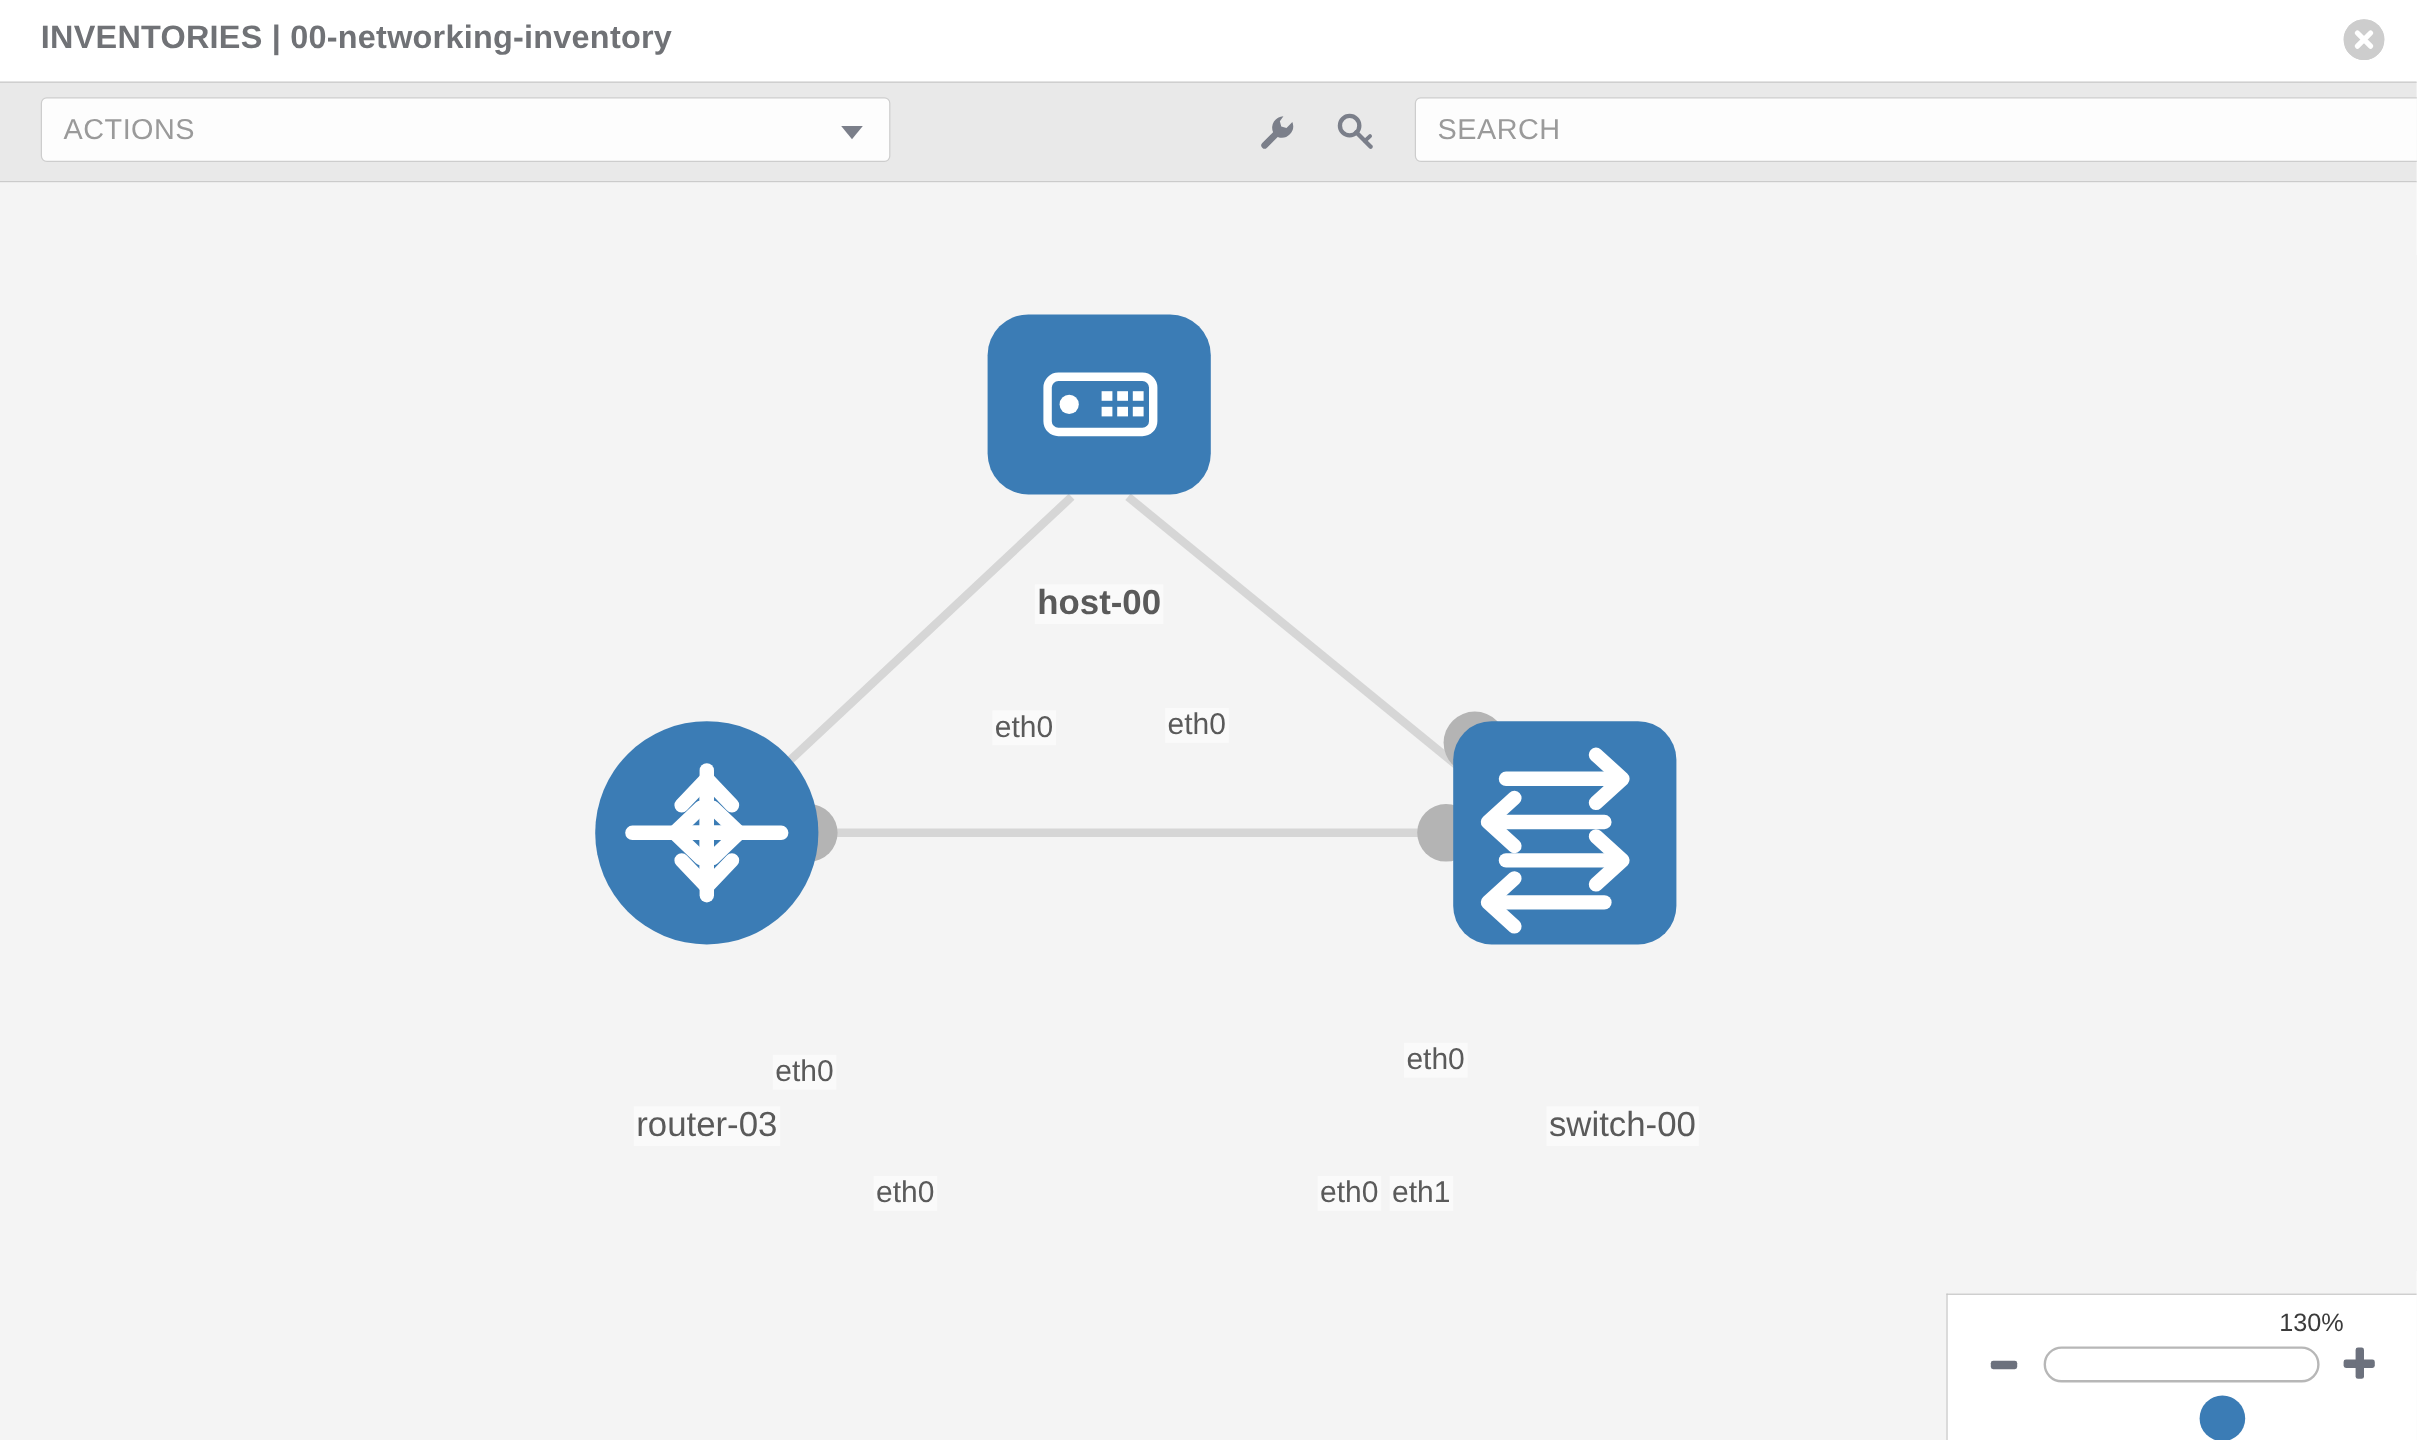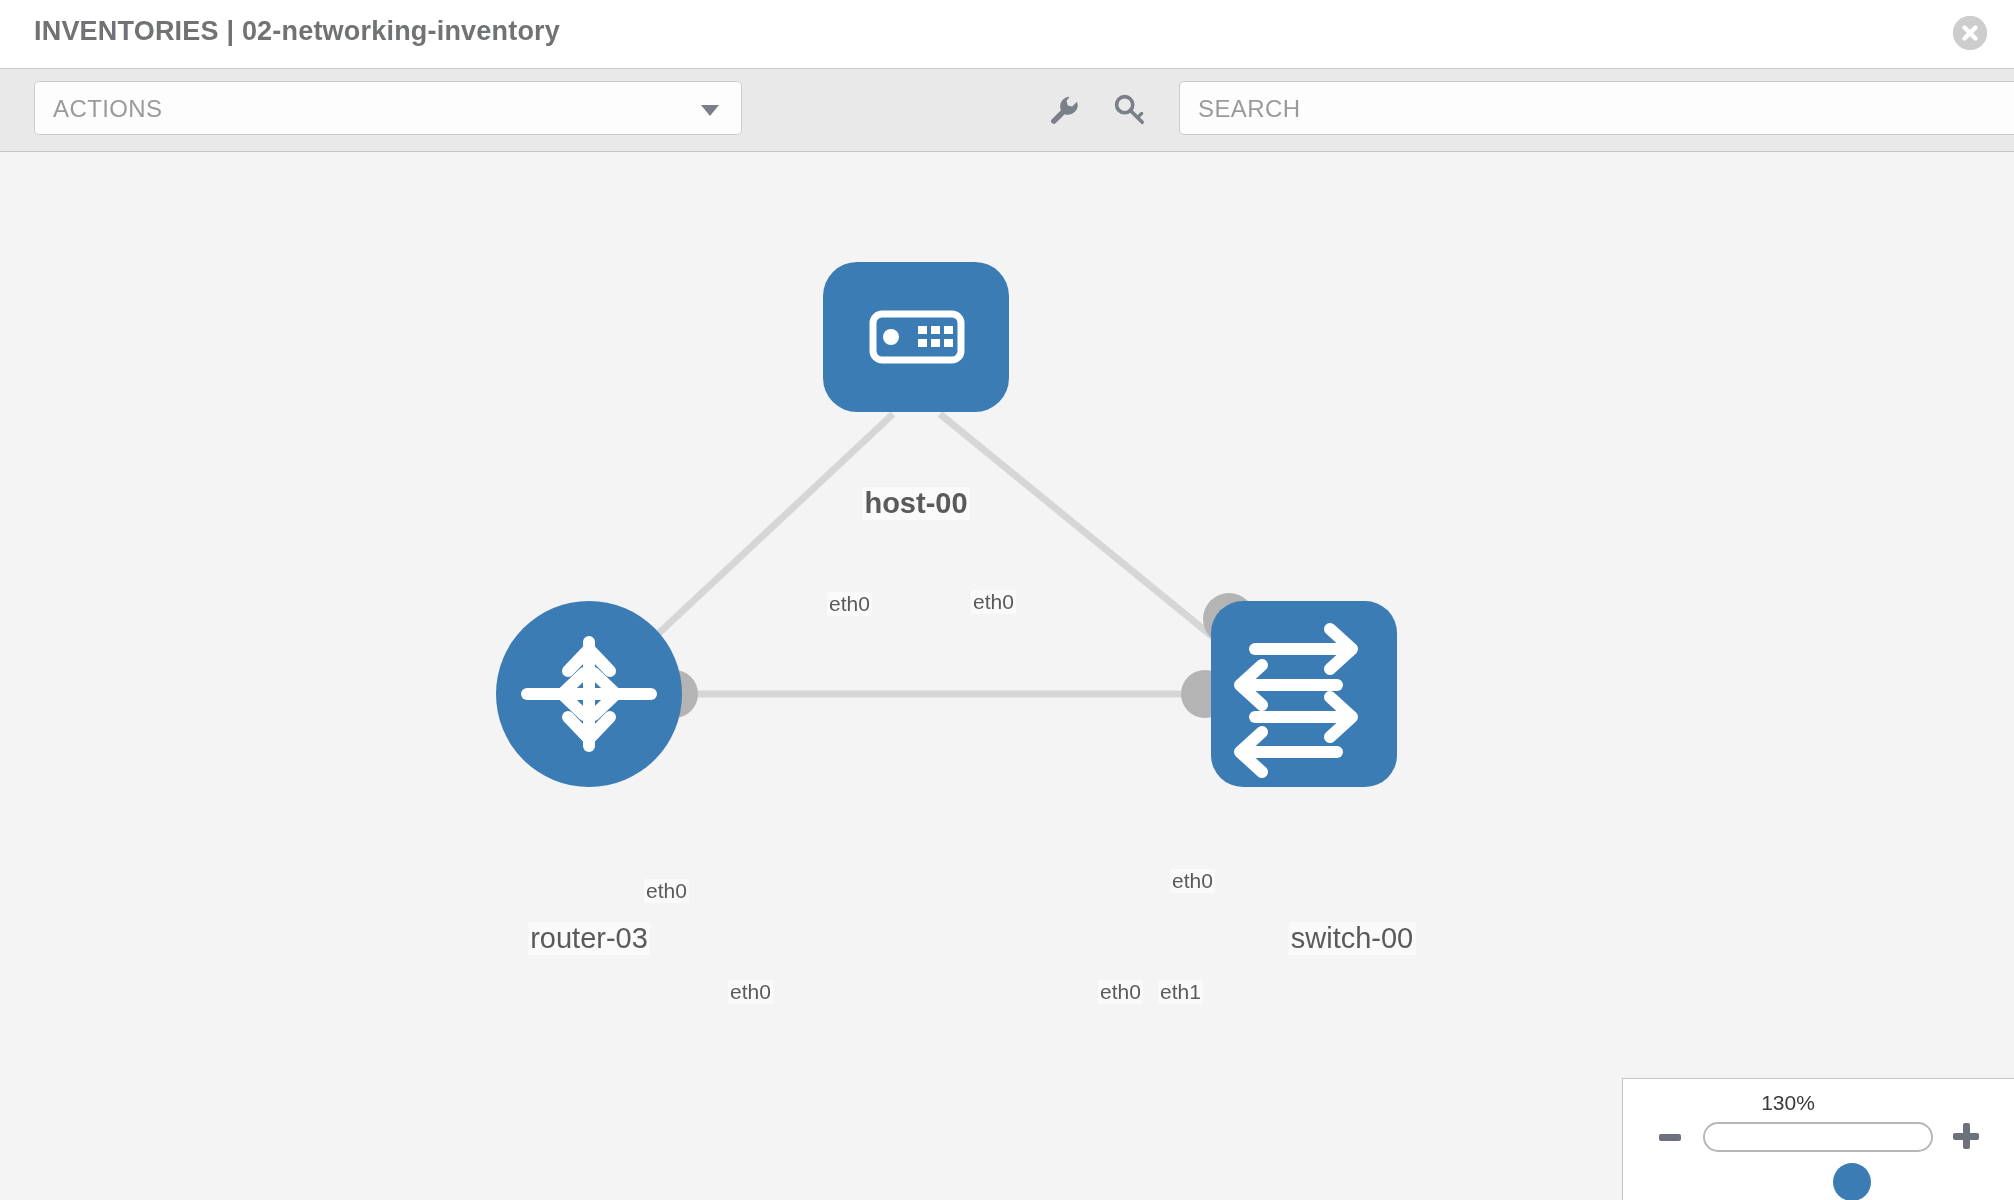--- a/index.html
+++ b/index.html
@@ -119,41 +119,41 @@
     position: absolute;
     font-size: 29px;
     color: #5a5a5a;
     background: #fafafa;
     white-space: nowrap;
     transform: translateX(-50%);
     padding: 0 2px;
   }
   .iface-label {
     position: absolute;
-    font-size: 21px;
+    font-size: 25px;
     color: #5a5a5a;
     background: #fafafa;
     white-space: nowrap;
     padding: 0 2px;
   }
 
   
   .zoom-panel {
     position: absolute;
     left: 1622px; top: 1078px;
     width: 392px; height: 122px;
     background: #ffffff;
     border-left: 1px solid #c4c4c4;
     border-top: 1px solid #c4c4c4;
   }
   .zoom-pct {
     position: absolute;
     left: 0; top: 12px;
     width: 330px;
-    text-align: center;
+    text-align: right;
     font-size: 21px;
     color: #3b3b3b;
   }
   .zoom-minus {
     position: absolute;
     left: 36px; top: 55px;
     width: 22px; height: 7px;
     border-radius: 2px;
     background: #6c717d;
     cursor: pointer;
@@ -189,21 +189,21 @@
   }
   .zoom-plus::before { left: 0; top: 10px; width: 26px; height: 7px; }
   .zoom-plus::after  { left: 10px; top: 0; width: 7px; height: 26px; }
 </style>
 </head>
 <body>
 
 <div id="app">
 
   <div class="titlebar">
-    <div class="title-text">INVENTORIES | 02-networking-inventory</div>
+    <div class="title-text">INVENTORIES | 00-networking-inventory</div>
     <div class="close-btn">
       <svg width="34" height="34" viewBox="0 0 34 34" aria-hidden="true">
         <circle cx="17" cy="17" r="17" fill="#cdcdcd"></circle>
         <path d="M11.5 11.5 L22.5 22.5 M22.5 11.5 L11.5 22.5" stroke="#ffffff" stroke-width="4.4" stroke-linecap="round"></path>
       </svg>
     </div>
   </div>
 
   <div class="toolbar">
 

